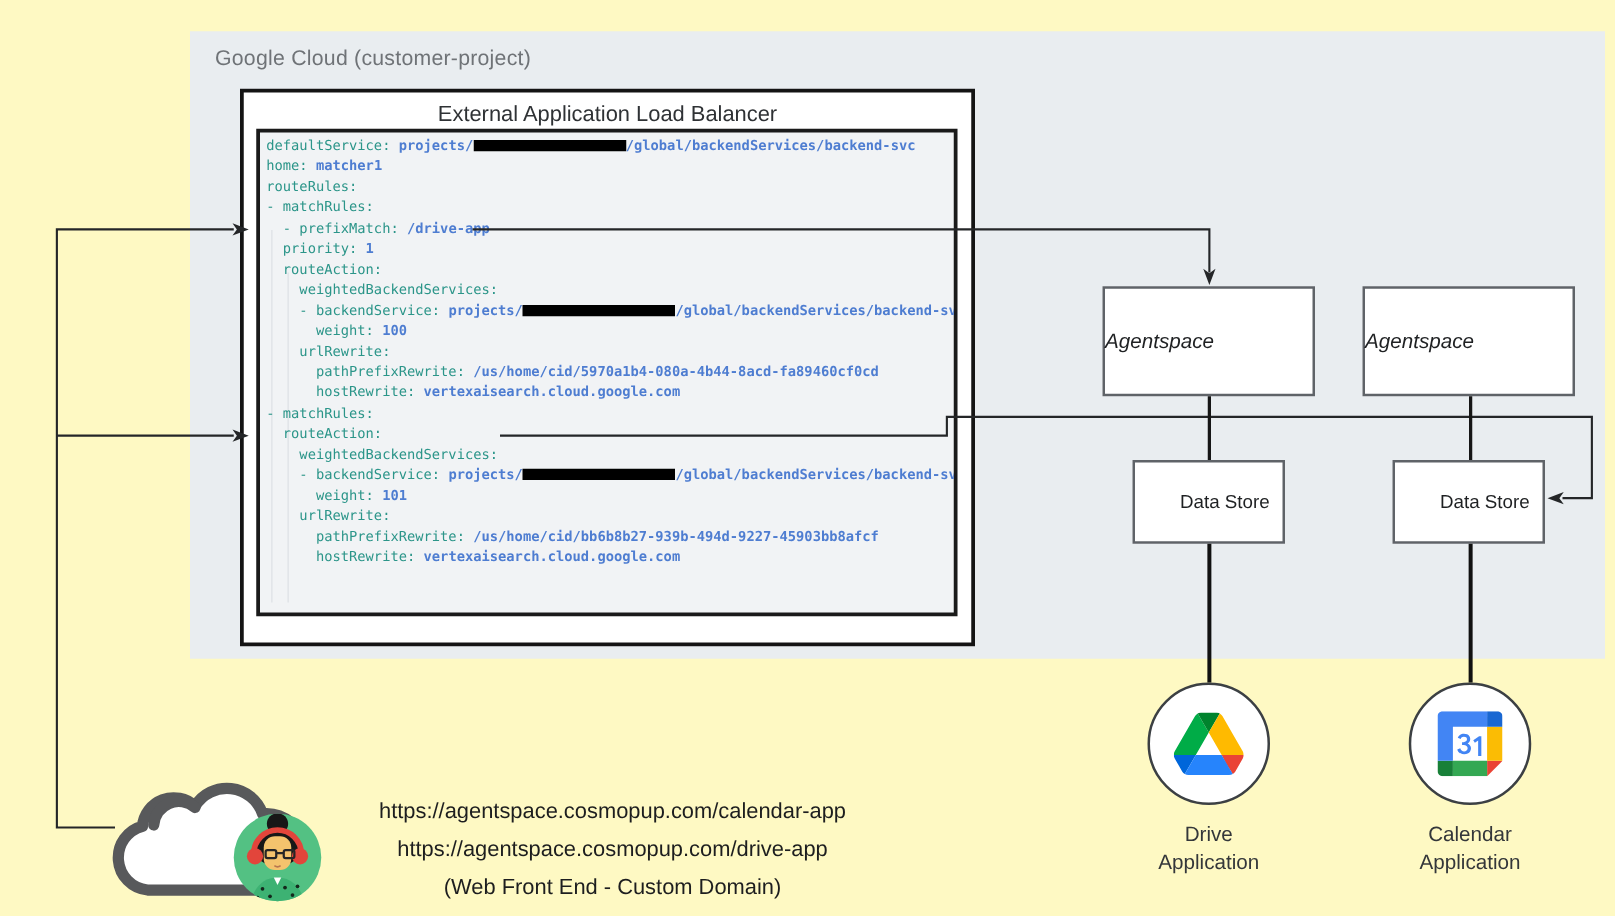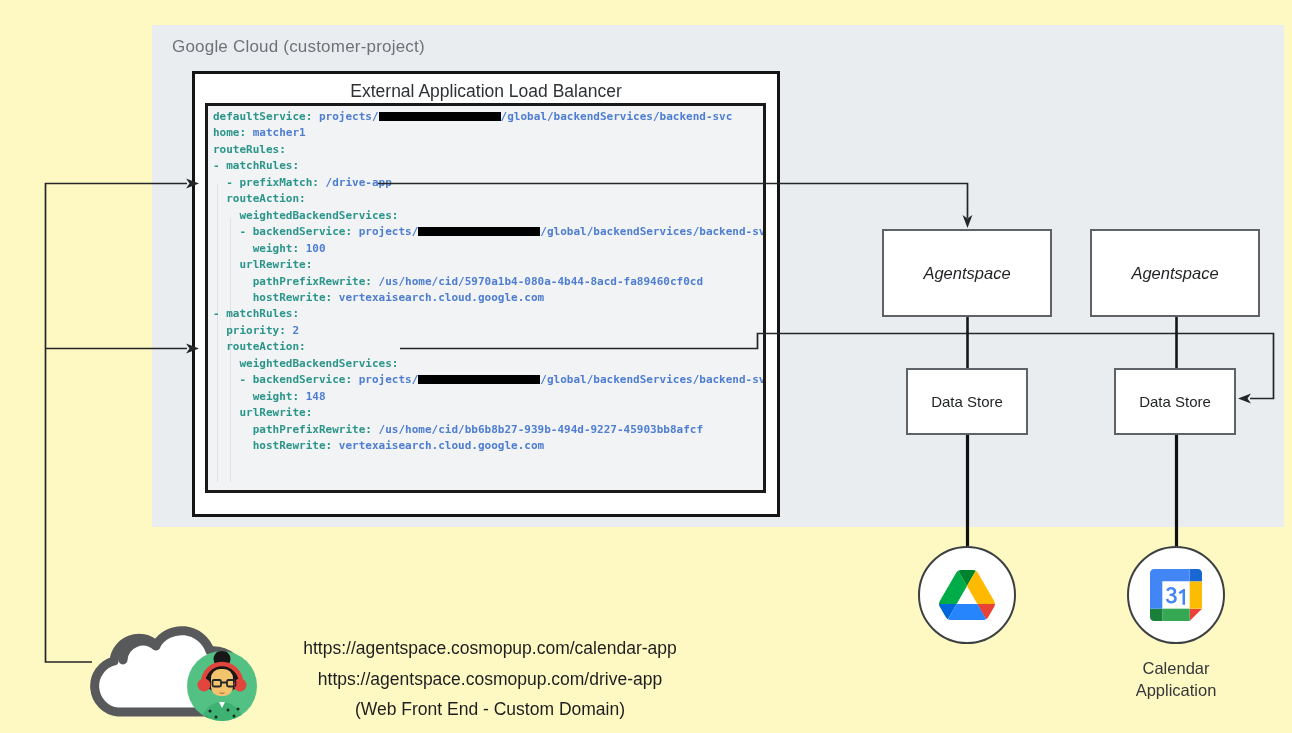--- a/index.html
+++ b/index.html
@@ -13,33 +13,33 @@
   
   .lb-box{position:absolute;left:165px;top:71px;width:588px;height:446px;background:#fff;
           border:3px solid #141414;box-sizing:border-box;margin-left:27px;}
   .lb-title{position:absolute;left:0;right:0;top:7px;text-align:center;font-size:17.5px;color:#2f3235;}
 
   
   .code-box{position:absolute;left:10px;top:29px;width:561px;height:390px;background:#f1f3f5;
             border:3px solid #1a1a1a;box-sizing:border-box;overflow:hidden;}
   .code-inner{position:absolute;left:5px;top:3px;}
   .code-line{white-space:pre;font:11px/16.45px "DejaVu Sans Mono",monospace;}
-  .tok-key{color:#2b9589;font-weight:bold;}
+  .tok-key{color:#2b9589;}
   .tok-val{color:#4e7dd1;font-weight:bold;}
   .redact{display:inline-block;width:122px;height:9px;background:#000;margin-bottom:-1px;}
   .guide{position:absolute;width:1px;background:#dde1e5;}
   .g1{left:9px;top:78px;bottom:8px;}
   .g2{left:22px;top:112px;bottom:8px;}
 
   
   .node{position:absolute;background:#fff;border:2px solid #5f6368;box-sizing:border-box;
-        display:flex;align-items:center;justify-content:center;color:#1f2123;}
+        display:flex;align-items:center;color:#1f2123;}
   .agentspace{width:170px;height:88px;top:229px;font-size:16.5px;font-style:italic;}
   .as-1{left:882px;} .as-2{left:1090px;}
-  .datastore{width:122px;height:67px;top:368px;font-size:15px;}
+  .datastore{width:122px;height:67px;top:368px;font-size:15px;padding-left:36px;}
   .ds-1{left:906px;} .ds-2{left:1114px;}
 
   
   .app-circle{position:absolute;top:546px;width:98px;height:98px;border-radius:50%;background:#fff;
               border:2px solid #3c4043;box-sizing:border-box;display:flex;align-items:center;justify-content:center;}
   .ac-1{left:918px;} .ac-2{left:1127px;}
   .app-label{position:absolute;top:657px;width:120px;text-align:center;font-size:16.5px;line-height:22px;color:#34373a;}
   .al-1{left:907px;} .al-2{left:1116px;}
 
   
@@ -63,33 +63,33 @@
     <div class="lb-title">External Application Load Balancer</div>
     <div class="code-box">
       <div class="guide g1"></div>
       <div class="guide g2"></div>
       <div class="code-inner">
           <div class="code-line"><span class="tok-key">defaultService:</span><span class="tok-val"> projects/</span><span class="redact"></span><span class="tok-val">/global/backendServices/backend-svc</span></div>
           <div class="code-line"><span class="tok-key">home:</span><span class="tok-val"> matcher1</span></div>
           <div class="code-line"><span class="tok-key">routeRules:</span></div>
           <div class="code-line"><span class="tok-key">- matchRules:</span></div>
           <div class="code-line"><span class="tok-key">  - prefixMatch:</span><span class="tok-val"> /drive-app</span></div>
+          <div class="code-line"><span class="tok-key">  priority:</span><span class="tok-val"> 1</span></div>
           <div class="code-line"><span class="tok-key">  routeAction:</span></div>
           <div class="code-line"><span class="tok-key">    weightedBackendServices:</span></div>
           <div class="code-line"><span class="tok-key">    - backendService:</span><span class="tok-val"> projects/</span><span class="redact"></span><span class="tok-val">/global/backendServices/backend-svc</span></div>
           <div class="code-line"><span class="tok-key">      weight:</span><span class="tok-val"> 100</span></div>
           <div class="code-line"><span class="tok-key">    urlRewrite:</span></div>
           <div class="code-line"><span class="tok-key">      pathPrefixRewrite:</span><span class="tok-val"> /us/home/cid/5970a1b4-080a-4b44-8acd-fa89460cf0cd</span></div>
           <div class="code-line"><span class="tok-key">      hostRewrite:</span><span class="tok-val"> vertexaisearch.cloud.google.com</span></div>
           <div class="code-line"><span class="tok-key">- matchRules:</span></div>
-          <div class="code-line"><span class="tok-key">  priority:</span><span class="tok-val"> 2</span></div>
           <div class="code-line"><span class="tok-key">  routeAction:</span></div>
           <div class="code-line"><span class="tok-key">    weightedBackendServices:</span></div>
           <div class="code-line"><span class="tok-key">    - backendService:</span><span class="tok-val"> projects/</span><span class="redact"></span><span class="tok-val">/global/backendServices/backend-svc</span></div>
-          <div class="code-line"><span class="tok-key">      weight:</span><span class="tok-val"> 148</span></div>
+          <div class="code-line"><span class="tok-key">      weight:</span><span class="tok-val"> 101</span></div>
           <div class="code-line"><span class="tok-key">    urlRewrite:</span></div>
           <div class="code-line"><span class="tok-key">      pathPrefixRewrite:</span><span class="tok-val"> /us/home/cid/bb6b8b27-939b-494d-9227-45903bb8afcf</span></div>
           <div class="code-line"><span class="tok-key">      hostRewrite:</span><span class="tok-val"> vertexaisearch.cloud.google.com</span></div>
         </div>
     </div>
   </div>
 
   <div class="node agentspace as-1">
     <span>Agentspace</span>
   </div>
@@ -107,20 +107,21 @@
   <div class="app-circle ac-1">
     <svg width="56" height="50" viewBox="0 0 87.3 78">
       <path d="m6.6 66.85 3.85 6.65c.8 1.4 1.95 2.5 3.3 3.3l13.75-23.8h-27.5c0 1.55.4 3.1 1.2 4.5z" fill="#0066da"></path>
       <path d="m43.65 25-13.75-23.8c-1.35.8-2.5 1.9-3.3 3.3l-25.4 44a9.06 9.06 0 0 0-1.2 4.5h27.5z" fill="#00ac47"></path>
       <path d="m73.55 76.8c1.35-.8 2.5-1.9 3.3-3.3l1.6-2.75 7.65-13.25c.8-1.4 1.2-2.95 1.2-4.5h-27.502l5.852 11.5z" fill="#ea4335"></path>
       <path d="m43.65 25 13.75-23.8c-1.35-.8-2.9-1.2-4.5-1.2h-18.5c-1.6 0-3.15.45-4.5 1.2z" fill="#00832d"></path>
       <path d="m59.8 53h-32.3l-13.75 23.8c1.35.8 2.9 1.2 4.5 1.2h50.8c1.6 0 3.15-.45 4.5-1.2z" fill="#2684fc"></path>
       <path d="m73.4 26.5-12.7-22c-.8-1.4-1.95-2.5-3.3-3.3l-13.75 23.8 16.15 28h27.45c0-1.55-.4-3.1-1.2-4.5z" fill="#ffba00"></path>
     </svg>
   </div>
+  <div class="app-label al-1">Drive Application</div>
 
   <div class="app-circle ac-2">
     <svg width="52" height="52" viewBox="0 0 200 200">
       <path fill="#ffffff" d="M152.6 47.4H47.4v105.2h105.2z"></path>
       <path fill="#ea4335" d="M152.6 200 200 152.6h-47.4z"></path>
       <path fill="#fbbc04" d="M200 47.4h-47.4v105.2H200z"></path>
       <path fill="#34a853" d="M152.6 152.6H47.4V200h105.2z"></path>
       <path fill="#188038" d="M0 152.6v31.6C0 192.9 7.1 200 15.8 200h31.6v-47.4z"></path>
       <path fill="#1967d2" d="M200 47.4V15.8C200 7.1 192.9 0 184.2 0h-31.6v47.4z"></path>
       <path fill="#4285f4" d="M152.6 0H15.8C7.1 0 0 7.1 0 15.8v136.8h47.4V47.4h105.2z"></path>

